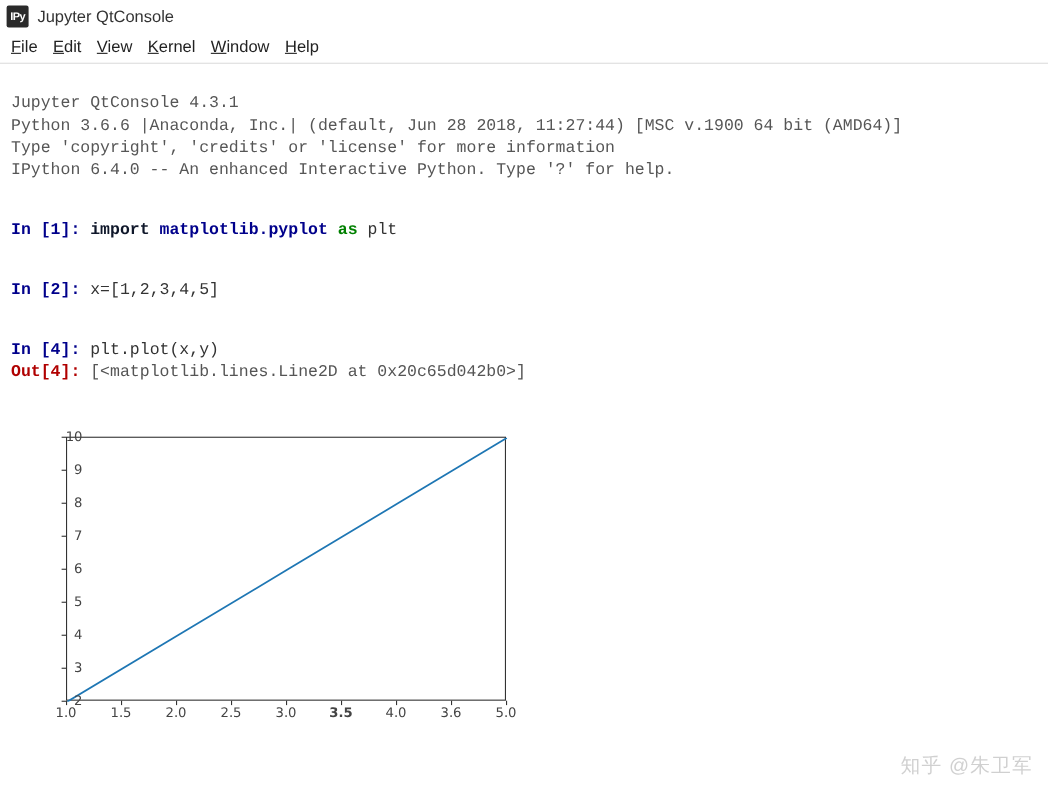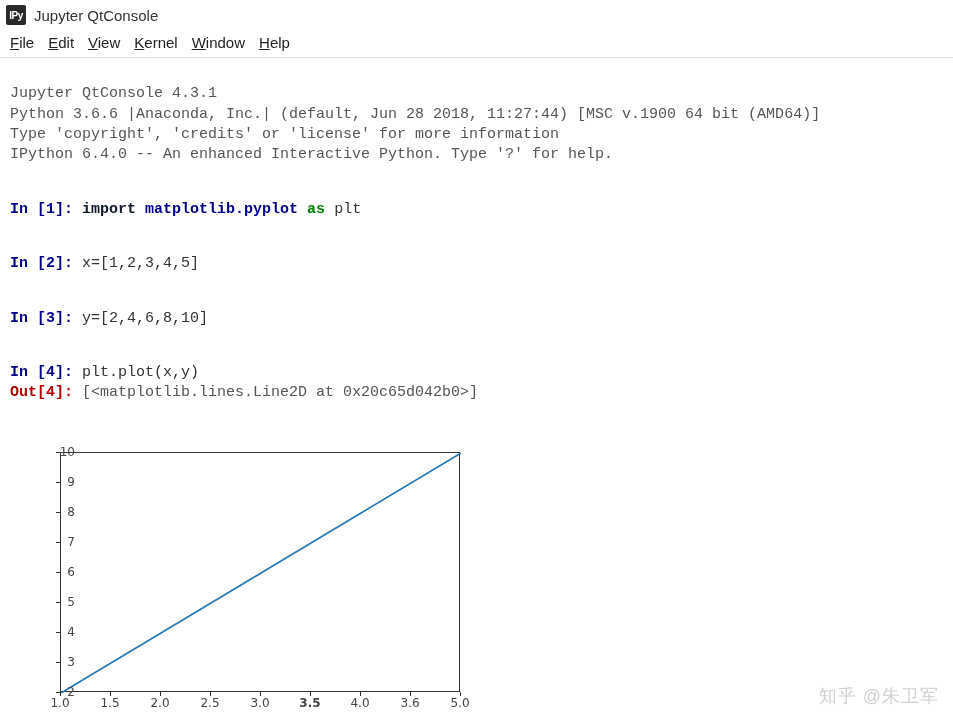--- a/index.html
+++ b/index.html
@@ -139,21 +139,20 @@
   <span class="menu-item"><span class="ul">H</span><span>elp</span></span>
 </div>
 
 <div class="console">
 <div class="banner"><span>Jupyter QtConsole 4.3.1</span>
 <span>Python 3.6.6 |Anaconda, Inc.| (default, Jun 28 2018, 11:27:44) [MSC v.1900 64 bit (AMD64)]</span>
 <span>Type 'copyright', 'credits' or 'license' for more information</span>
 <span>IPython 6.4.0 -- An enhanced Interactive Python. Type '?' for help.</span></div>
 <div class="cell"><span class="prompt-in">In [1]: </span><span class="kw-import">import</span> <span class="mod">matplotlib.pyplot</span> <span class="kw-as">as</span> <span class="alias">plt</span></div>
 <div class="cell"><span class="prompt-in">In [2]: </span><span class="var">x=[1,2,3,4,5]</span></div>
-<div class="cell"><span class="prompt-in">In [3]: </span><span class="var">y=[2,4,6,8,10]</span></div>
 <div class="cell"><span class="prompt-in">In [4]: </span><span class="func">plt.plot(x,y)</span>
 <span class="prompt-out">Out[4]: </span><span class="str">[&lt;matplotlib.lines.Line2D at 0x20c65d042b0&gt;]</span></div>
 </div>
 
 <div class="plot-wrap">
   <div class="plot" style="position:relative;">
     <div class="axes">
       <svg class="line" width="400" height="240">
         <polyline id="plot-polyline" fill="none" stroke-width="1.6" points="0,240 100,180 200,120 300,60 400,0" stroke="#1f77b4"></polyline>
       </svg>

